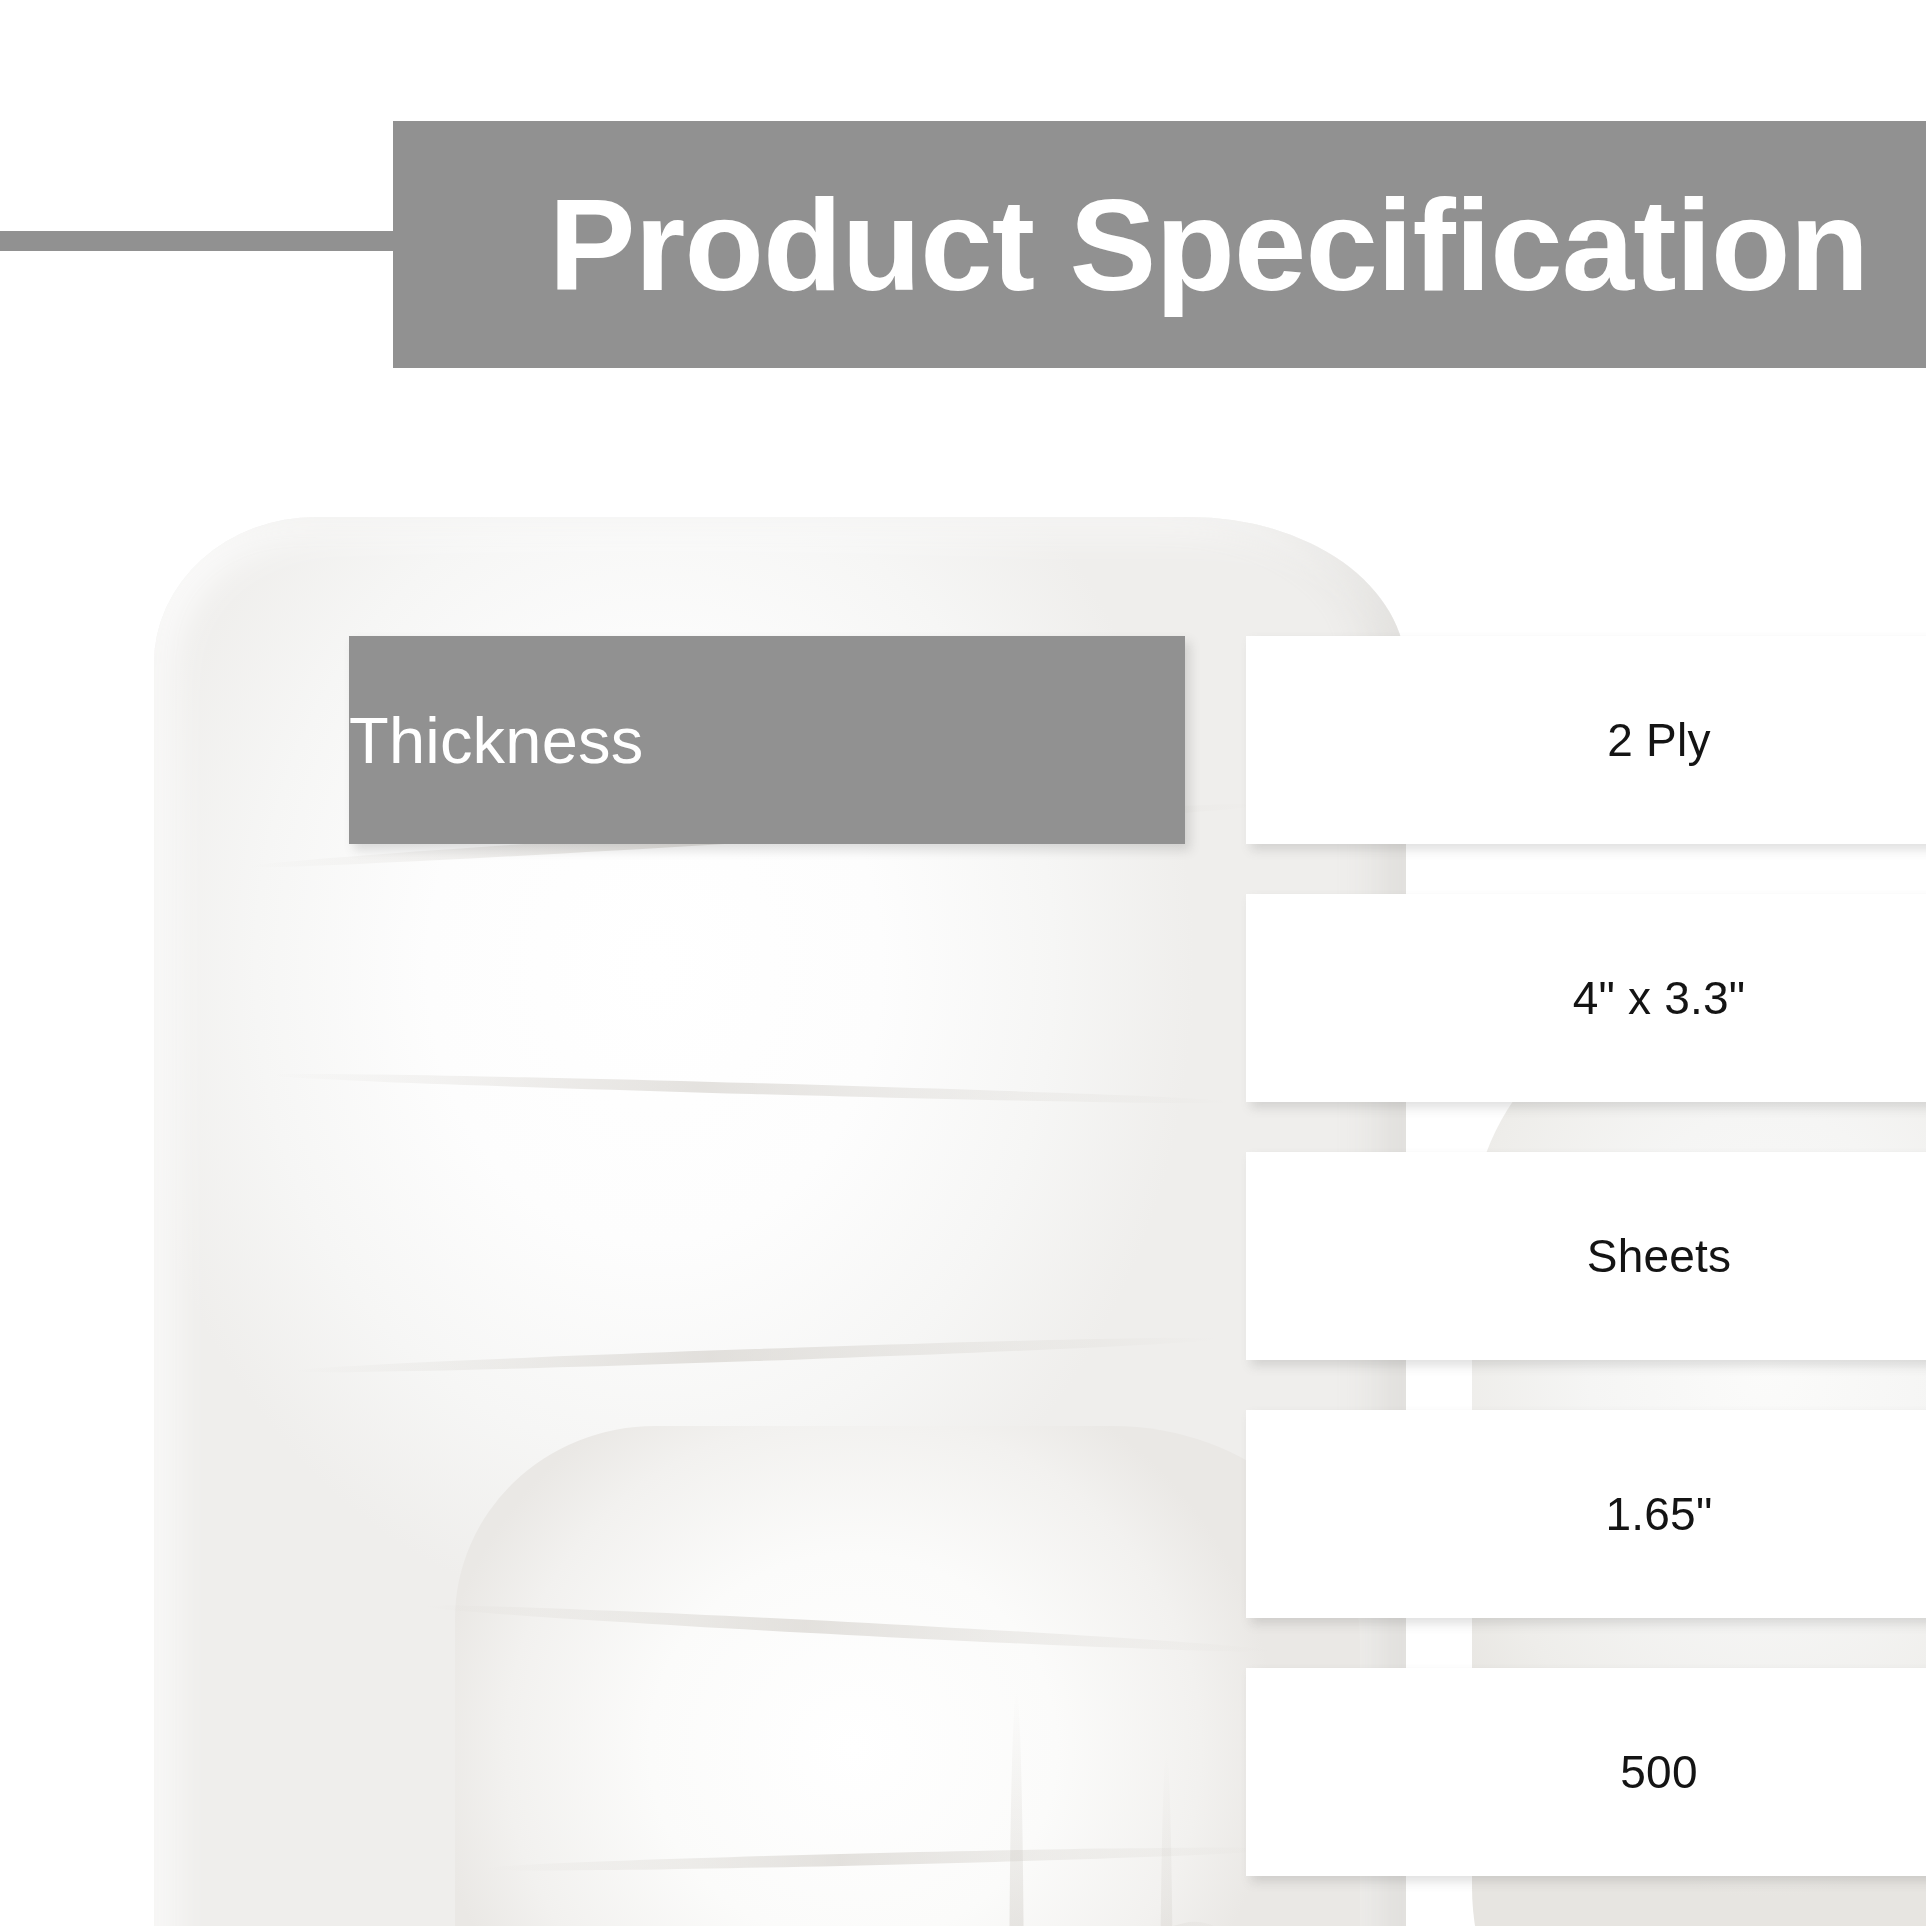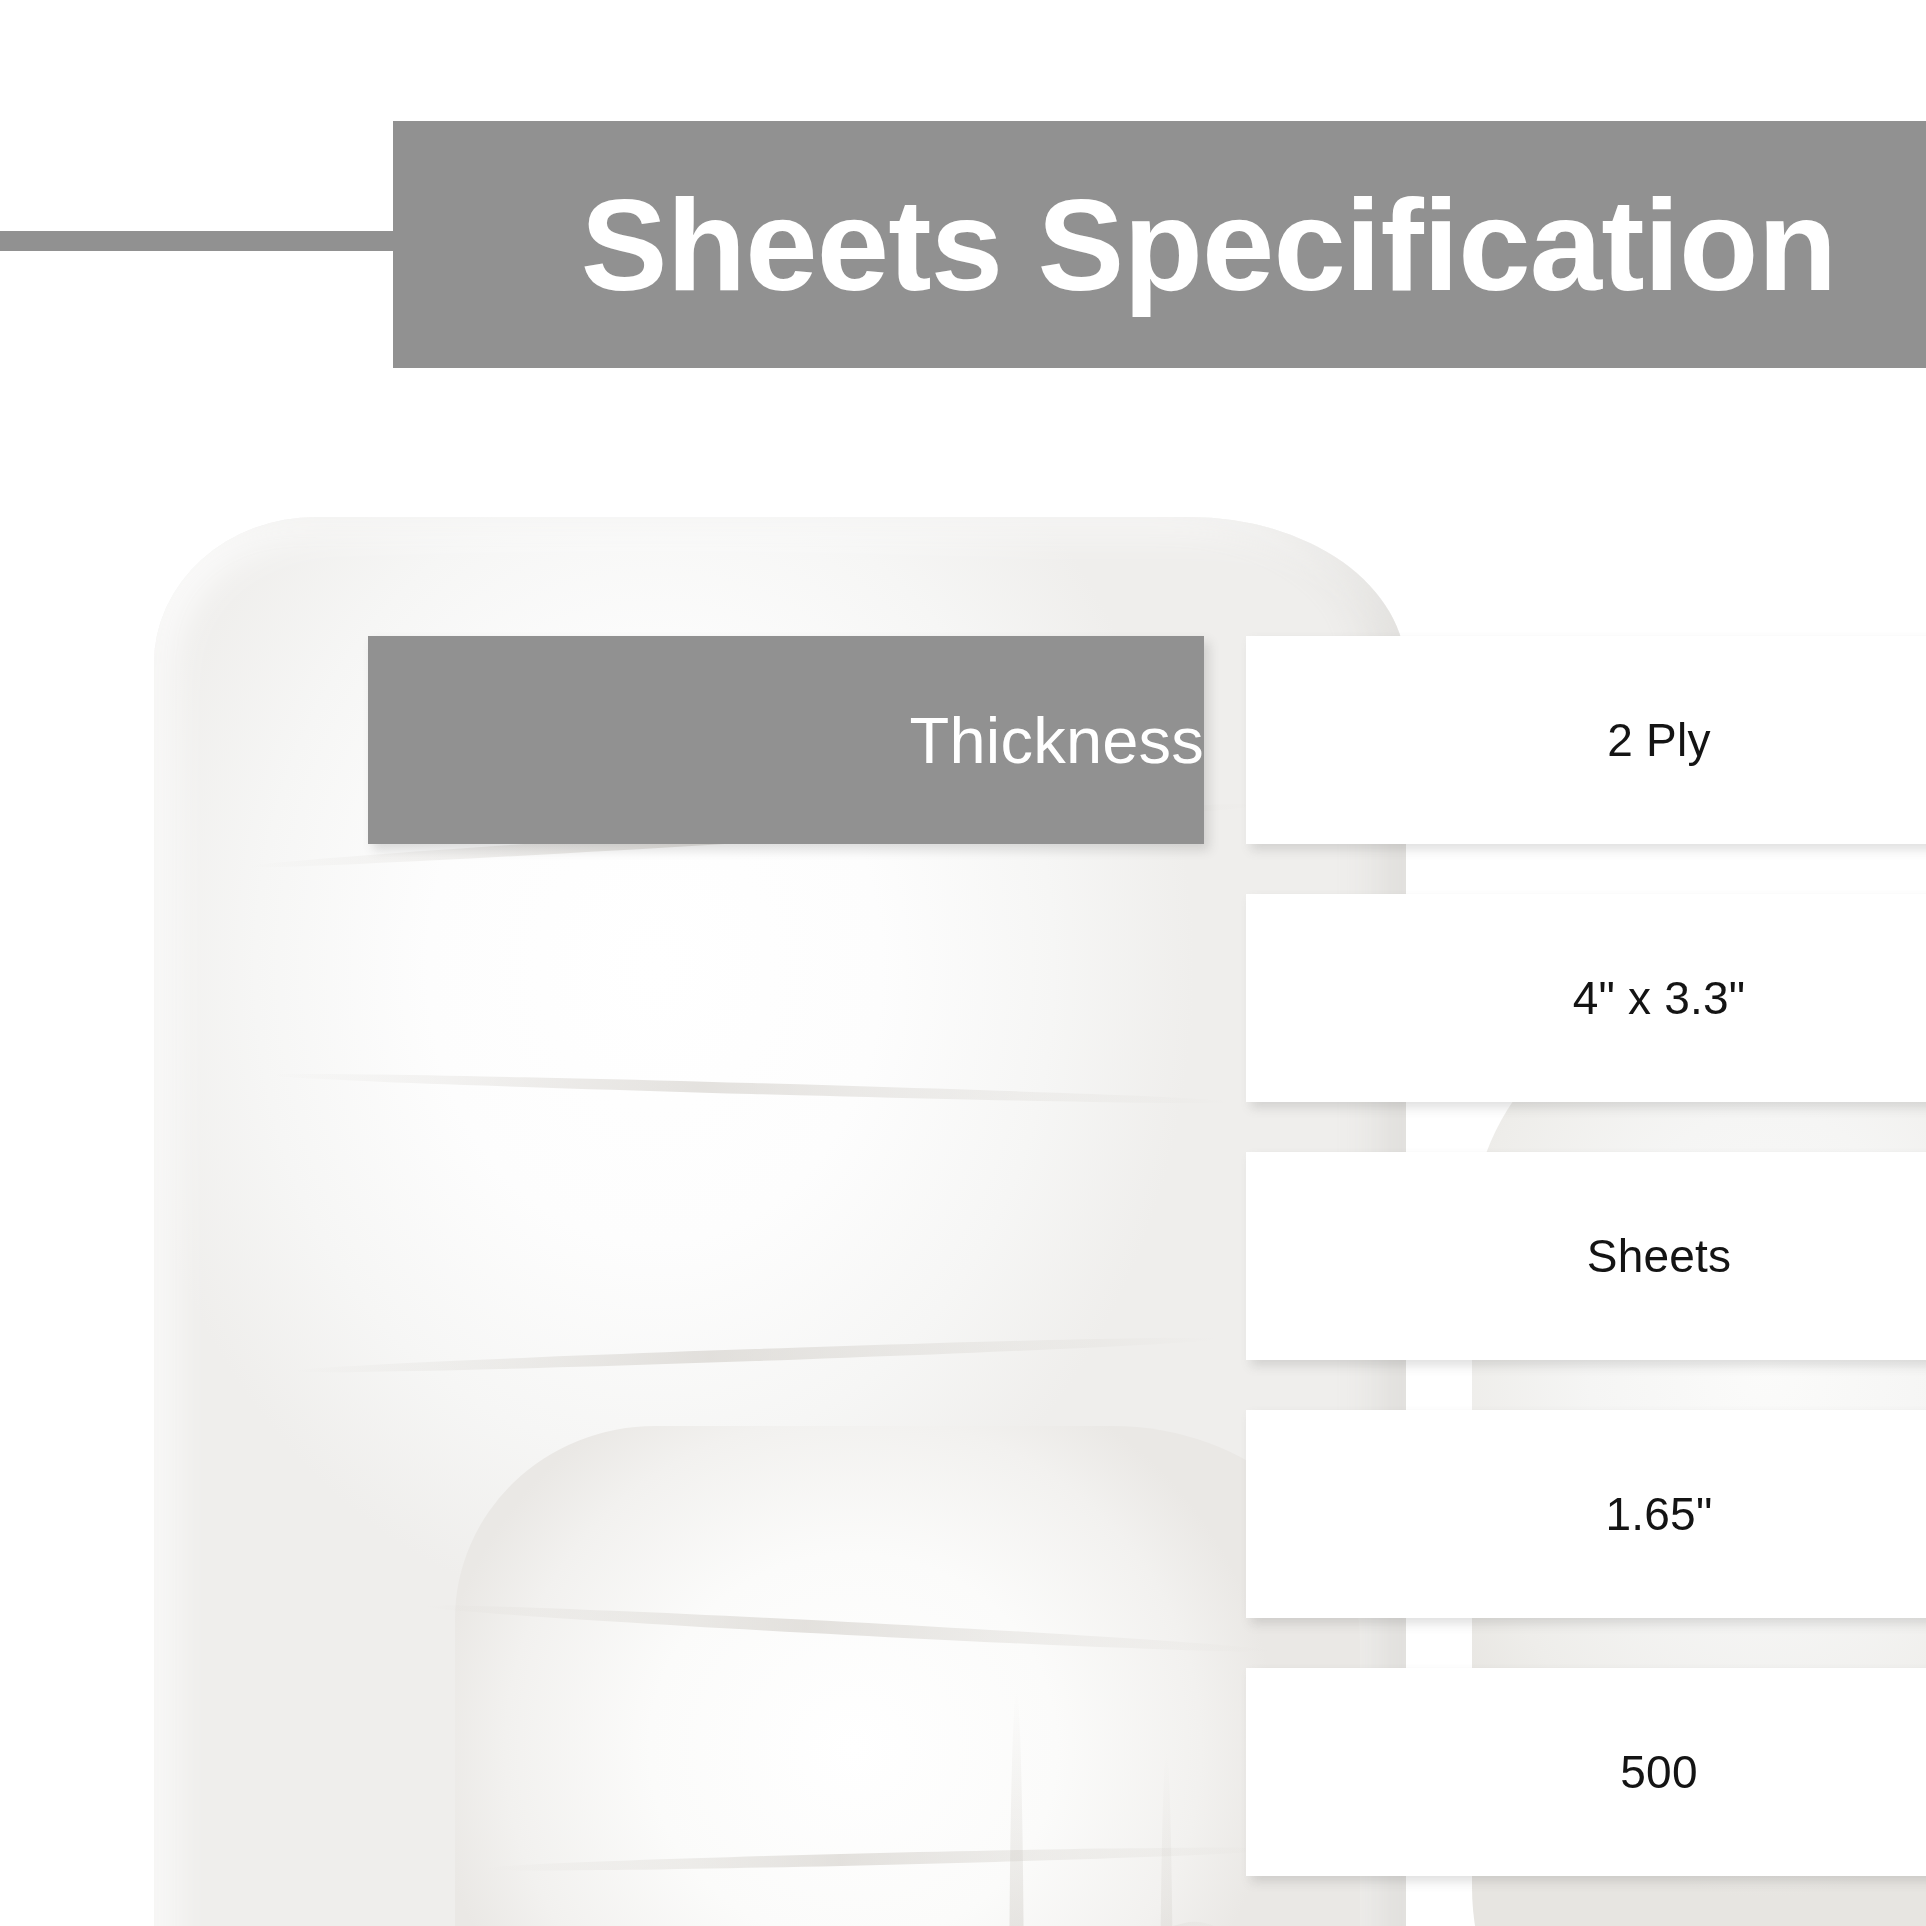--- a/index.html
+++ b/index.html
@@ -106,24 +106,24 @@
     position:absolute;
     left:0;top:0;width:2408px;height:2408px;
     z-index:2;
   }
   .spec-row{
     position:absolute;
     left:0;width:2408px;height:208px;
   }
   .spec-label{
     position:absolute;
-    left:368px;top:0;
+    left:349px;top:0;
     width:836px;height:208px;
     background:#919191;
-    display:flex;align-items:center;justify-content:flex-end;
+    display:flex;align-items:center;justify-content:flex-start;
     box-shadow:5.4px 6.2px 10px rgba(90,90,90,.20);
   }
   .spec-label span{
     color:#ffffff;
     font-size:65px;
     font-weight:300;
     line-height:1;
     white-space:nowrap;
     letter-spacing:0.2px;
   }
@@ -164,21 +164,21 @@
   <div class="crease cv1"></div>
   <div class="crease cv2"></div>
   <div class="fold-a"></div>
 
 </div>
 
 <div id="header">
   <div class="rule rule-left"></div>
 
   <div class="title-banner">
-    <div class="title-text">Sheets Specification</div>
+    <div class="title-text">Product Specification</div>
   </div>
 </div>
 
 <div id="spec-table">
 
   <div class="spec-row" style="top:636px">
     <div class="spec-label">
       <span>Thickness</span>
     </div>
     <div class="spec-value">

